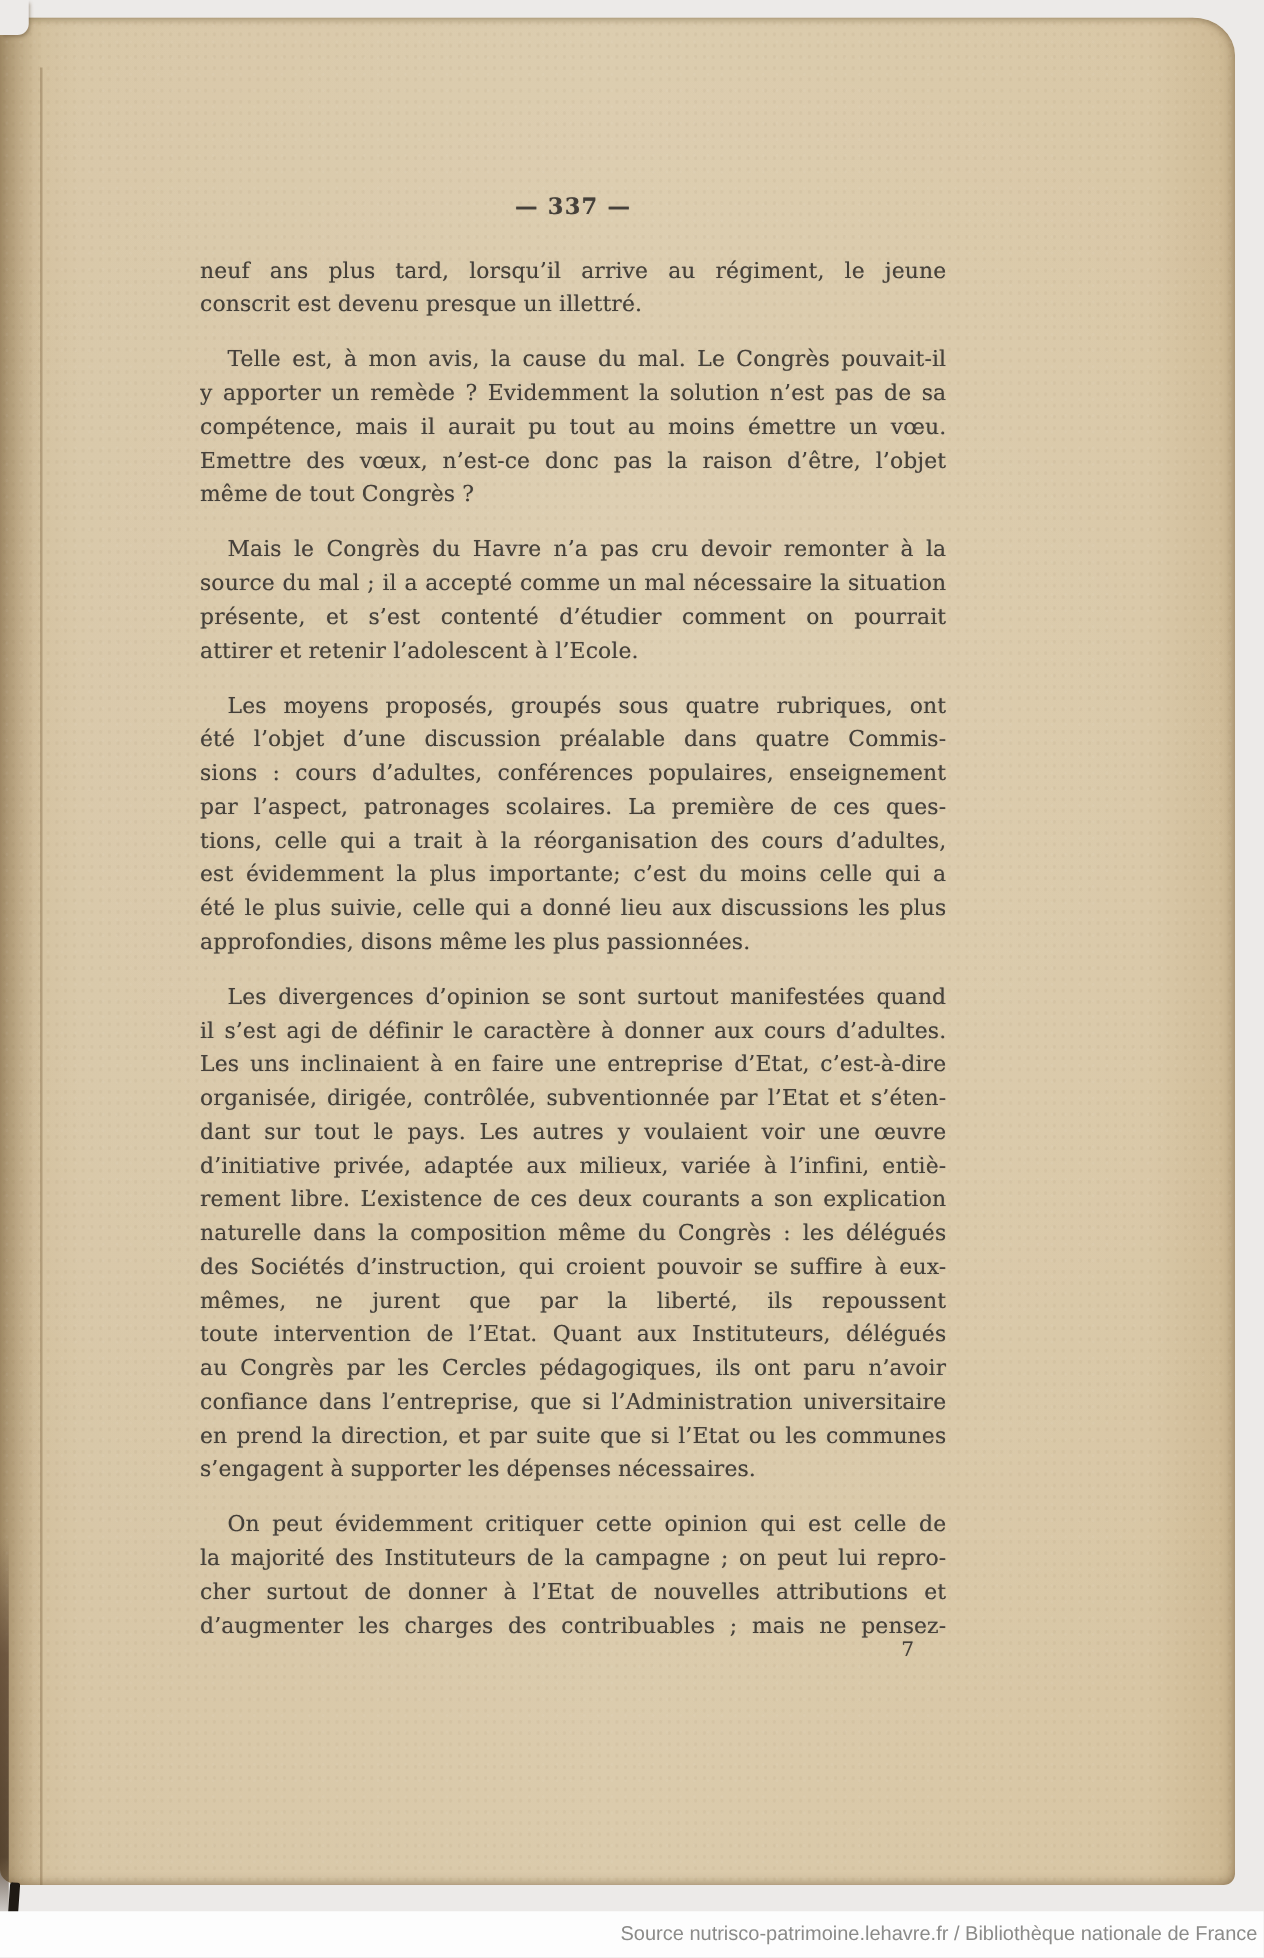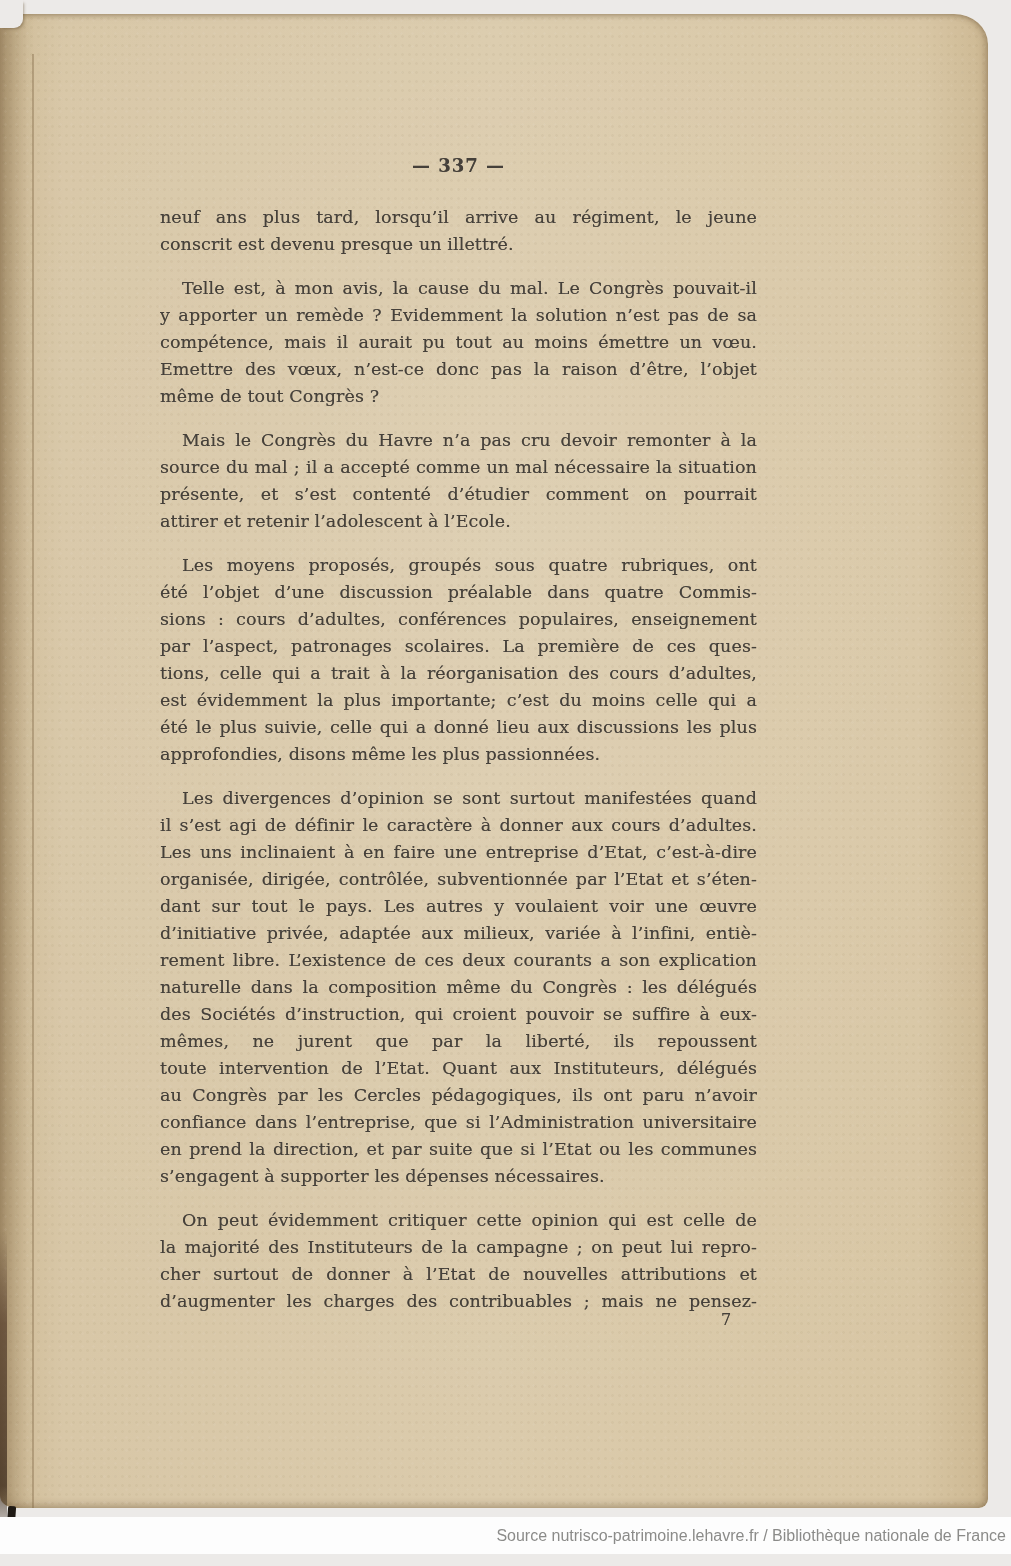--- a/index.html
+++ b/index.html
@@ -71,21 +71,21 @@
     height:27px;line-height:27px;overflow:hidden;
     text-align:justify;text-align-last:justify;
   }
   .line.end{text-align-last:left;}
   .signature-mark{
     position:absolute;left:706px;top:1296px;width:40px;text-align:center;
     font-size:16px;color:#45403a;text-shadow:0 0 .6px rgba(69,64,58,.55);
   }
   
   .footer{
-    position:absolute;left:0;right:0;bottom:12px;height:37px;
+    position:absolute;left:0;right:0;bottom:0;height:37px;
     background:#fdfdfd;
   }
   .footer span{
     display:block;line-height:37px;text-align:right;padding-right:5px;
     font-family:"Liberation Sans", sans-serif;font-size:16px;color:#8b8b89;
   }
 </style>
 </head>
 <body>
 

